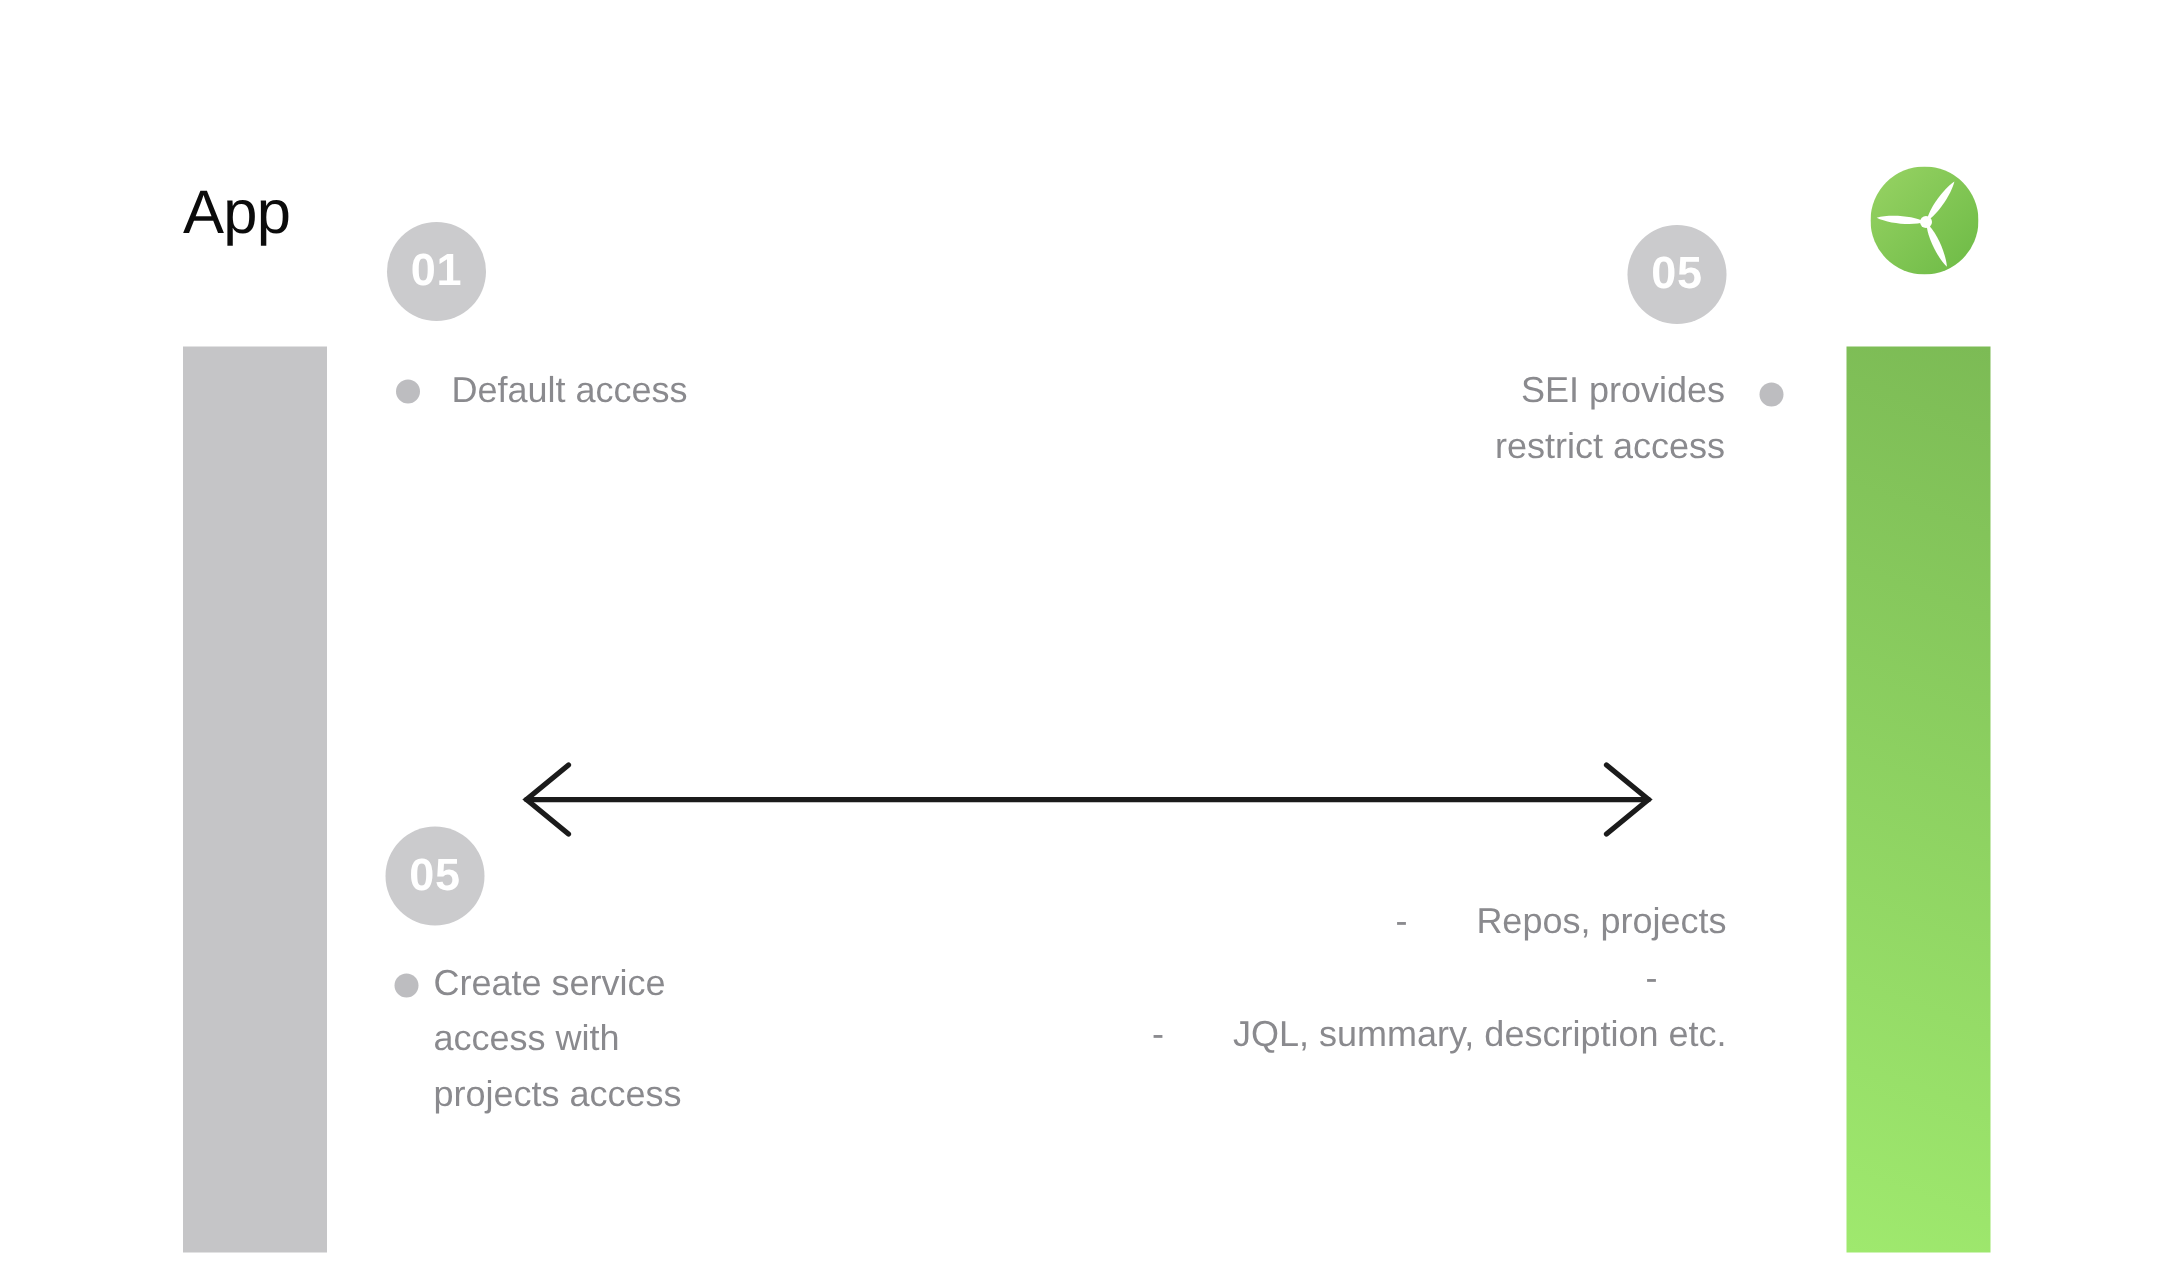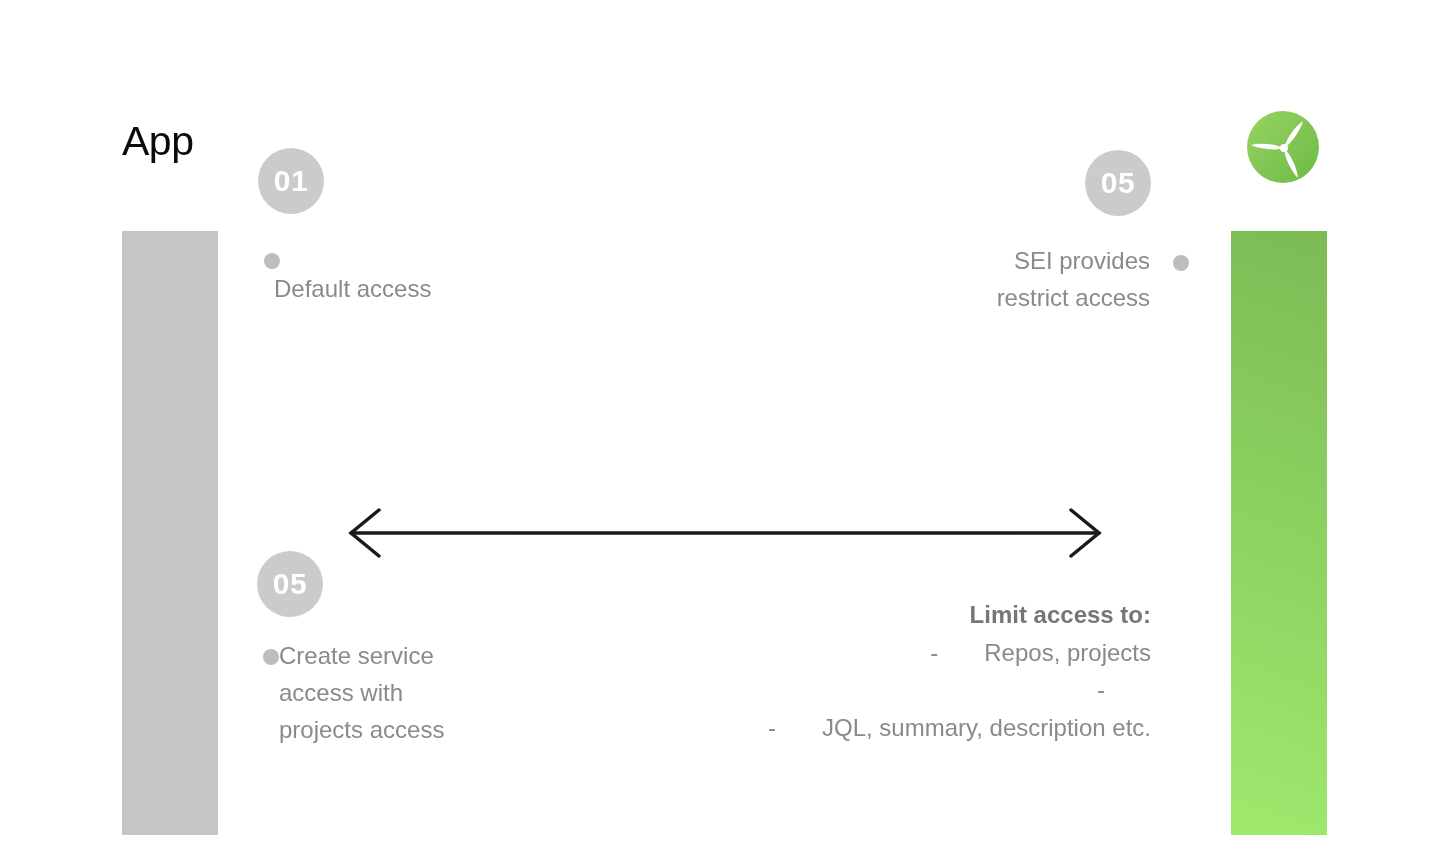--- a/index.html
+++ b/index.html
@@ -38,23 +38,23 @@
   .step-text{
     position:absolute;
     font-size:24px;line-height:37px;color:var(--text-gray);
     white-space:nowrap;
   }
   .step-text.align-right{text-align:right;}
   .bullet-dot{
     position:absolute;width:16px;height:16px;border-radius:50%;
     background:var(--bullet-gray);
   }
-  #step1-text{left:274px;top:242px;margin-top:28px;}
+  #step1-text{left:301px;top:242px;}
   #step1-dot{left:264px;top:253px;}
-  #step2-text{left:279px;top:637px;}
+  #step2-text{left:289px;top:637px;}
   #step2-dot{left:263px;top:649px;}
   #step3-text{right:294px;top:242px;margin-left:48px;}
   #step3-dot{right:255px;top:255px;}
 
   .arrow-wrap{position:absolute;left:340px;top:498px;width:770px;height:70px;}
 
   .limit-block{
     position:absolute;right:293px;top:596px;
     text-align:right;color:var(--text-gray);
     font-size:24px;line-height:37.5px;white-space:nowrap;
@@ -123,21 +123,20 @@
     <svg width="770" height="70" viewBox="0 0 770 70">
       <g stroke="var(--arrow-black)" stroke-width="3.5" fill="none" stroke-linecap="round">
         <line x1="11" y1="35" x2="759" y2="35"></line>
         <path d="M39,12 L11,35 L39,58"></path>
         <path d="M731,12 L759,35 L731,58"></path>
       </g>
     </svg>
   </div>
 
   <div class="limit-block">
-    <div class="limit-title">Limit access to:</div>
     <div class="limit-item">
       <span class="dash">-</span>
       <span>Repos, projects</span>
     </div>
     <div class="limit-item">
       <span class="dash">-</span>
     </div>
     <div class="limit-item">
       <span class="dash">-</span>
       <span>JQL, summary, description etc.</span>

